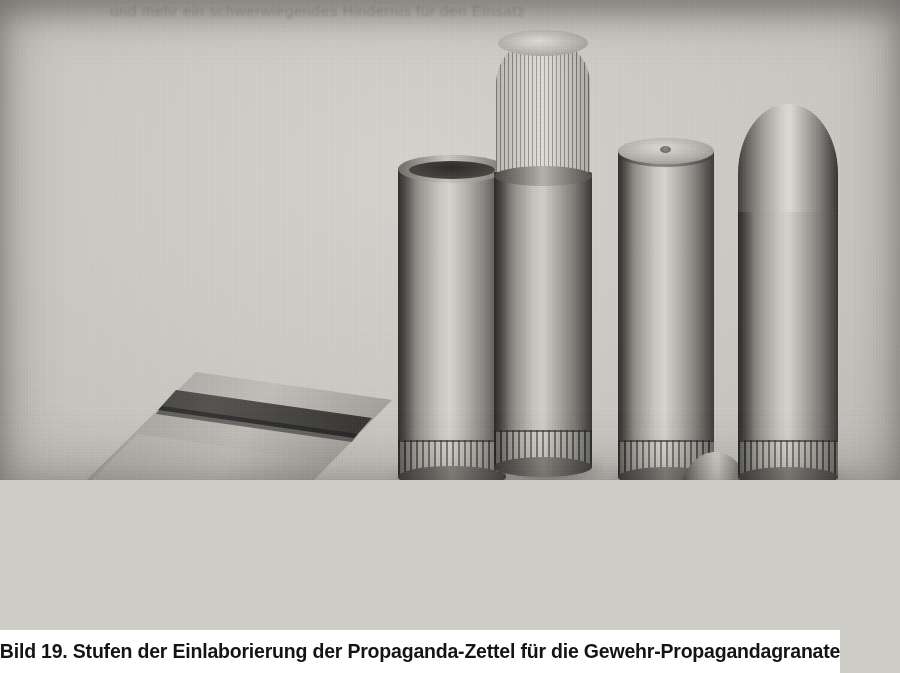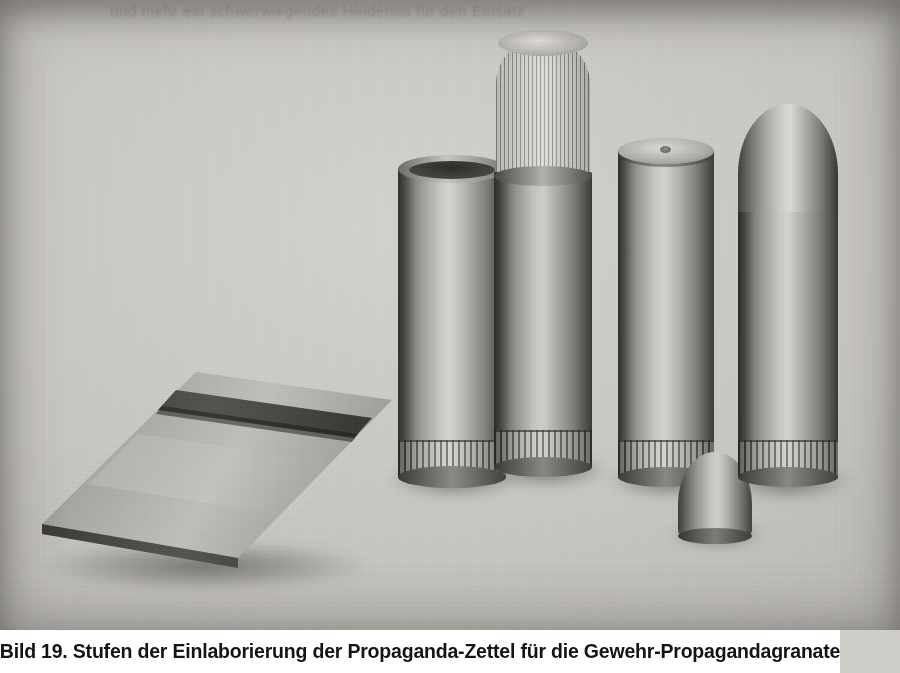--- a/index.html
+++ b/index.html
@@ -20,21 +20,21 @@
     height: 673px;
     background: #cfcdc8;
   }
 
   
   .photo {
     position: absolute;
     left: 0;
     top: 0;
     width: 900px;
-    height: 630px;
+    height: 480px;
     overflow: hidden;
     background:
       radial-gradient(ellipse 1100px 700px at 46% 36%, #d6d4cf 0%, #c9c7c1 45%, #bab8b2 75%, #adaba5 100%);
   }
   
   .photo::after {
     content: "";
     position: absolute;
     inset: 0;
     background-image:

